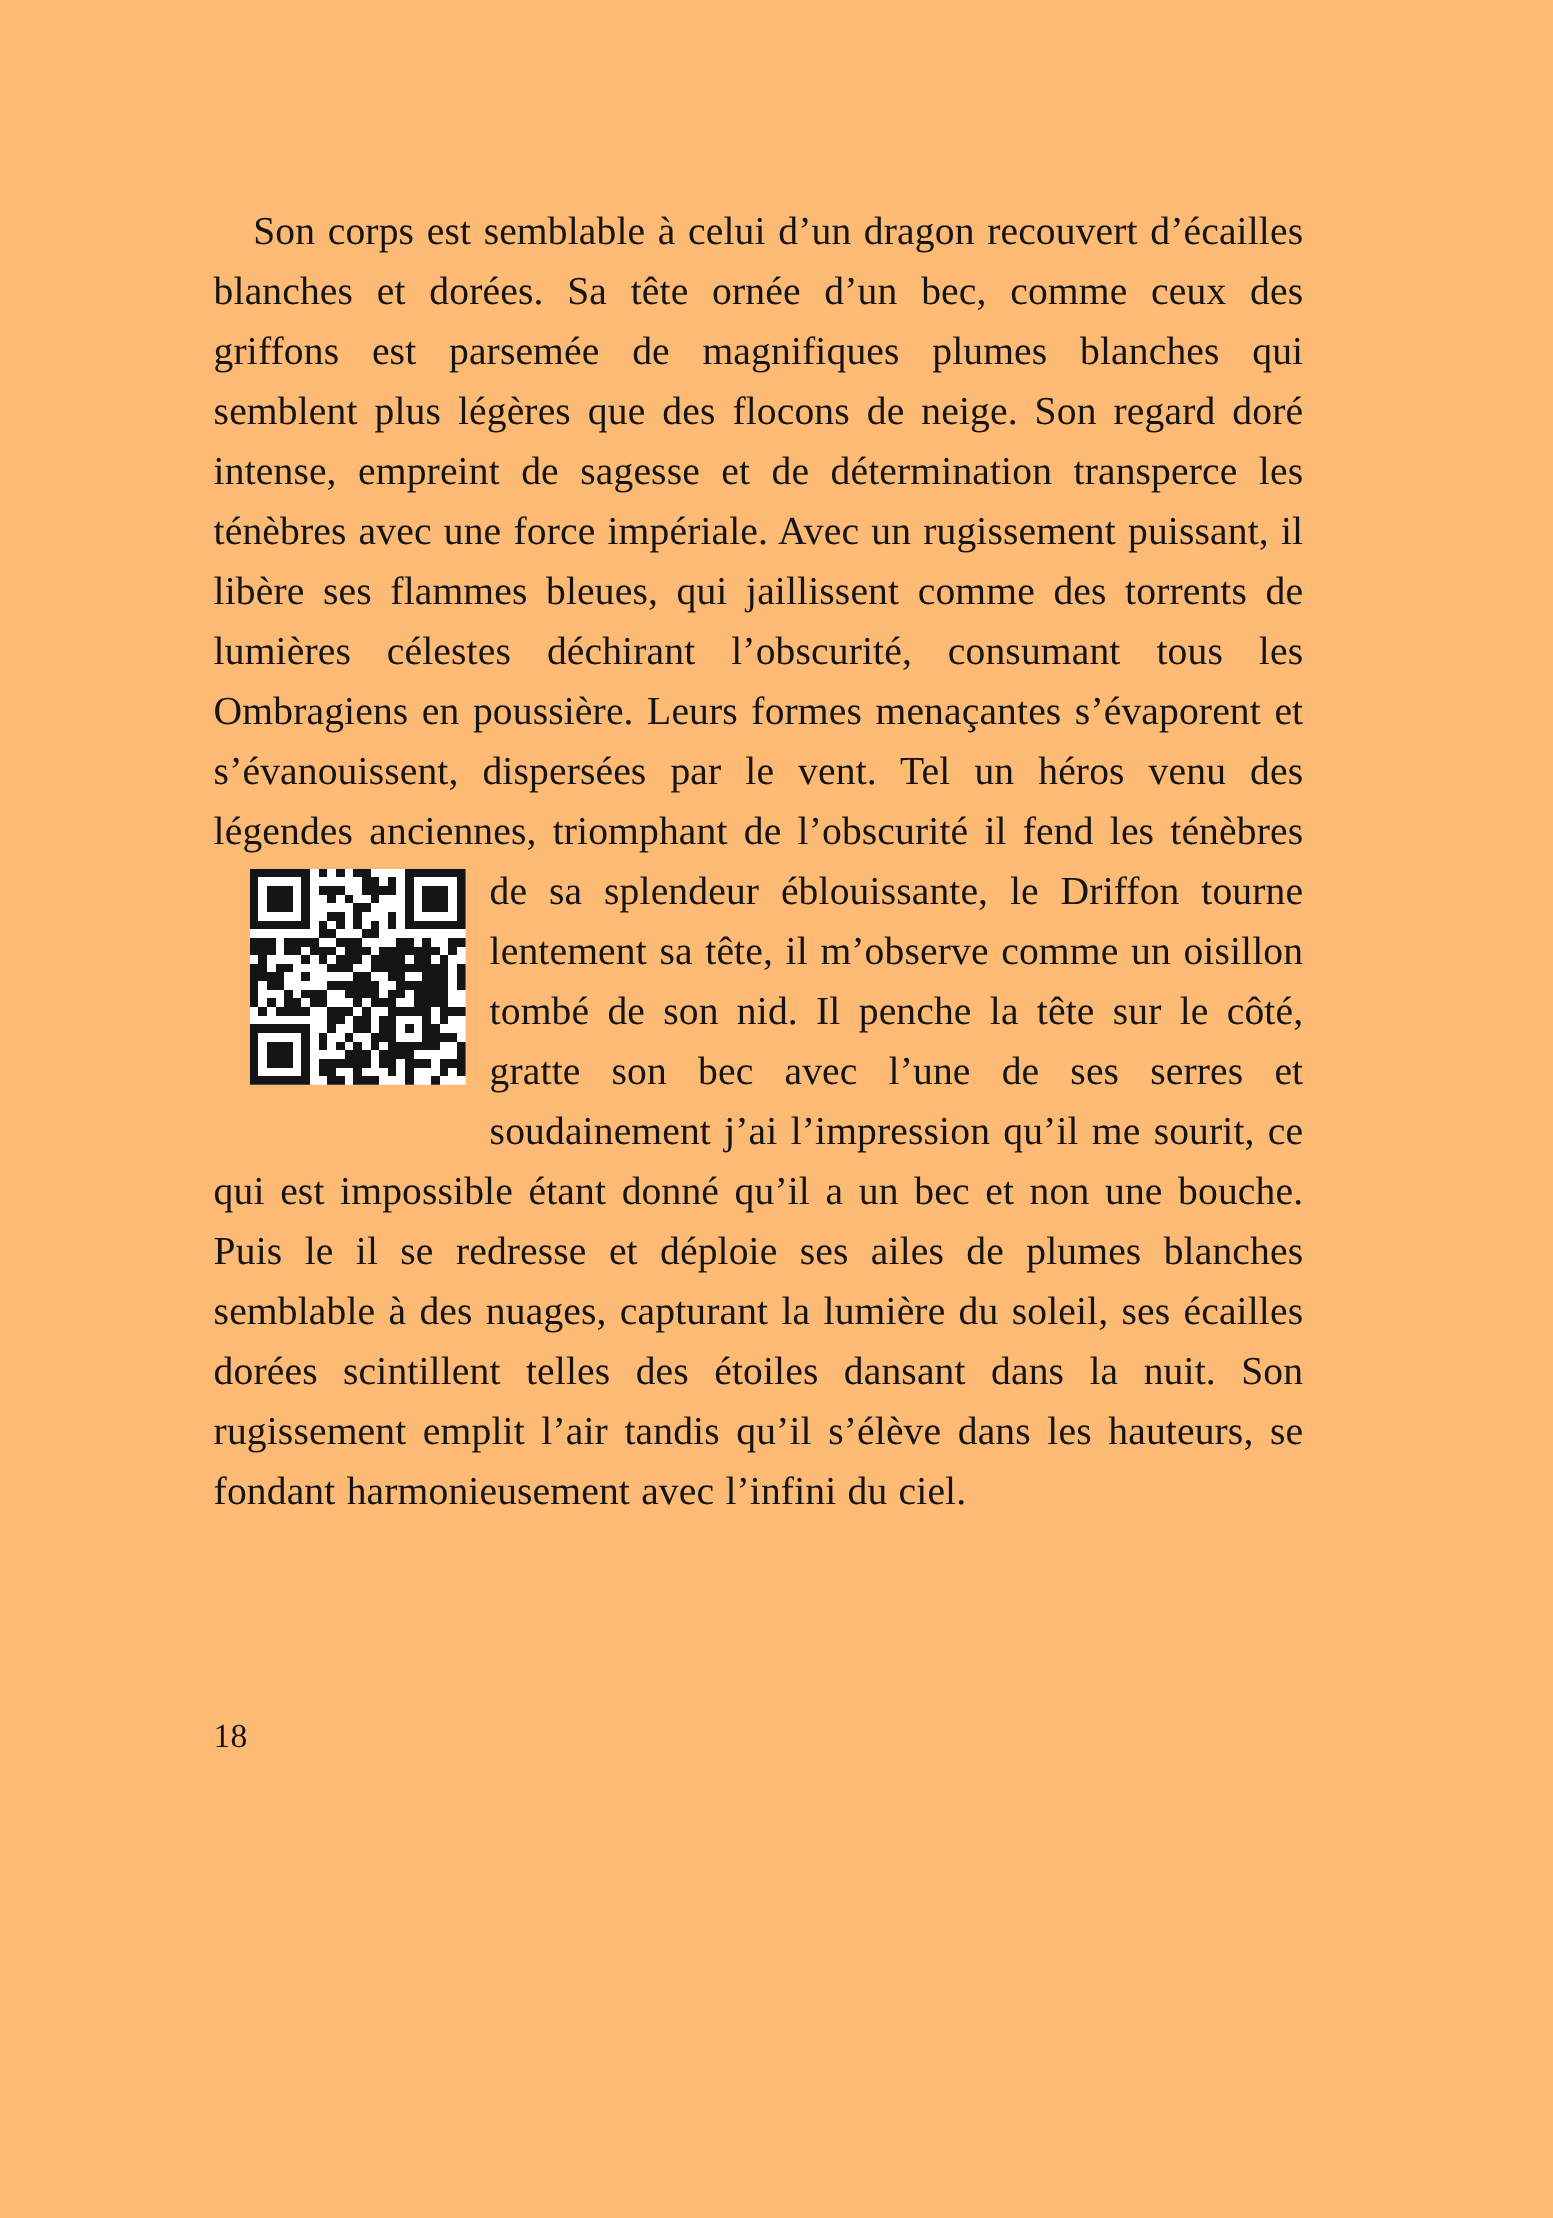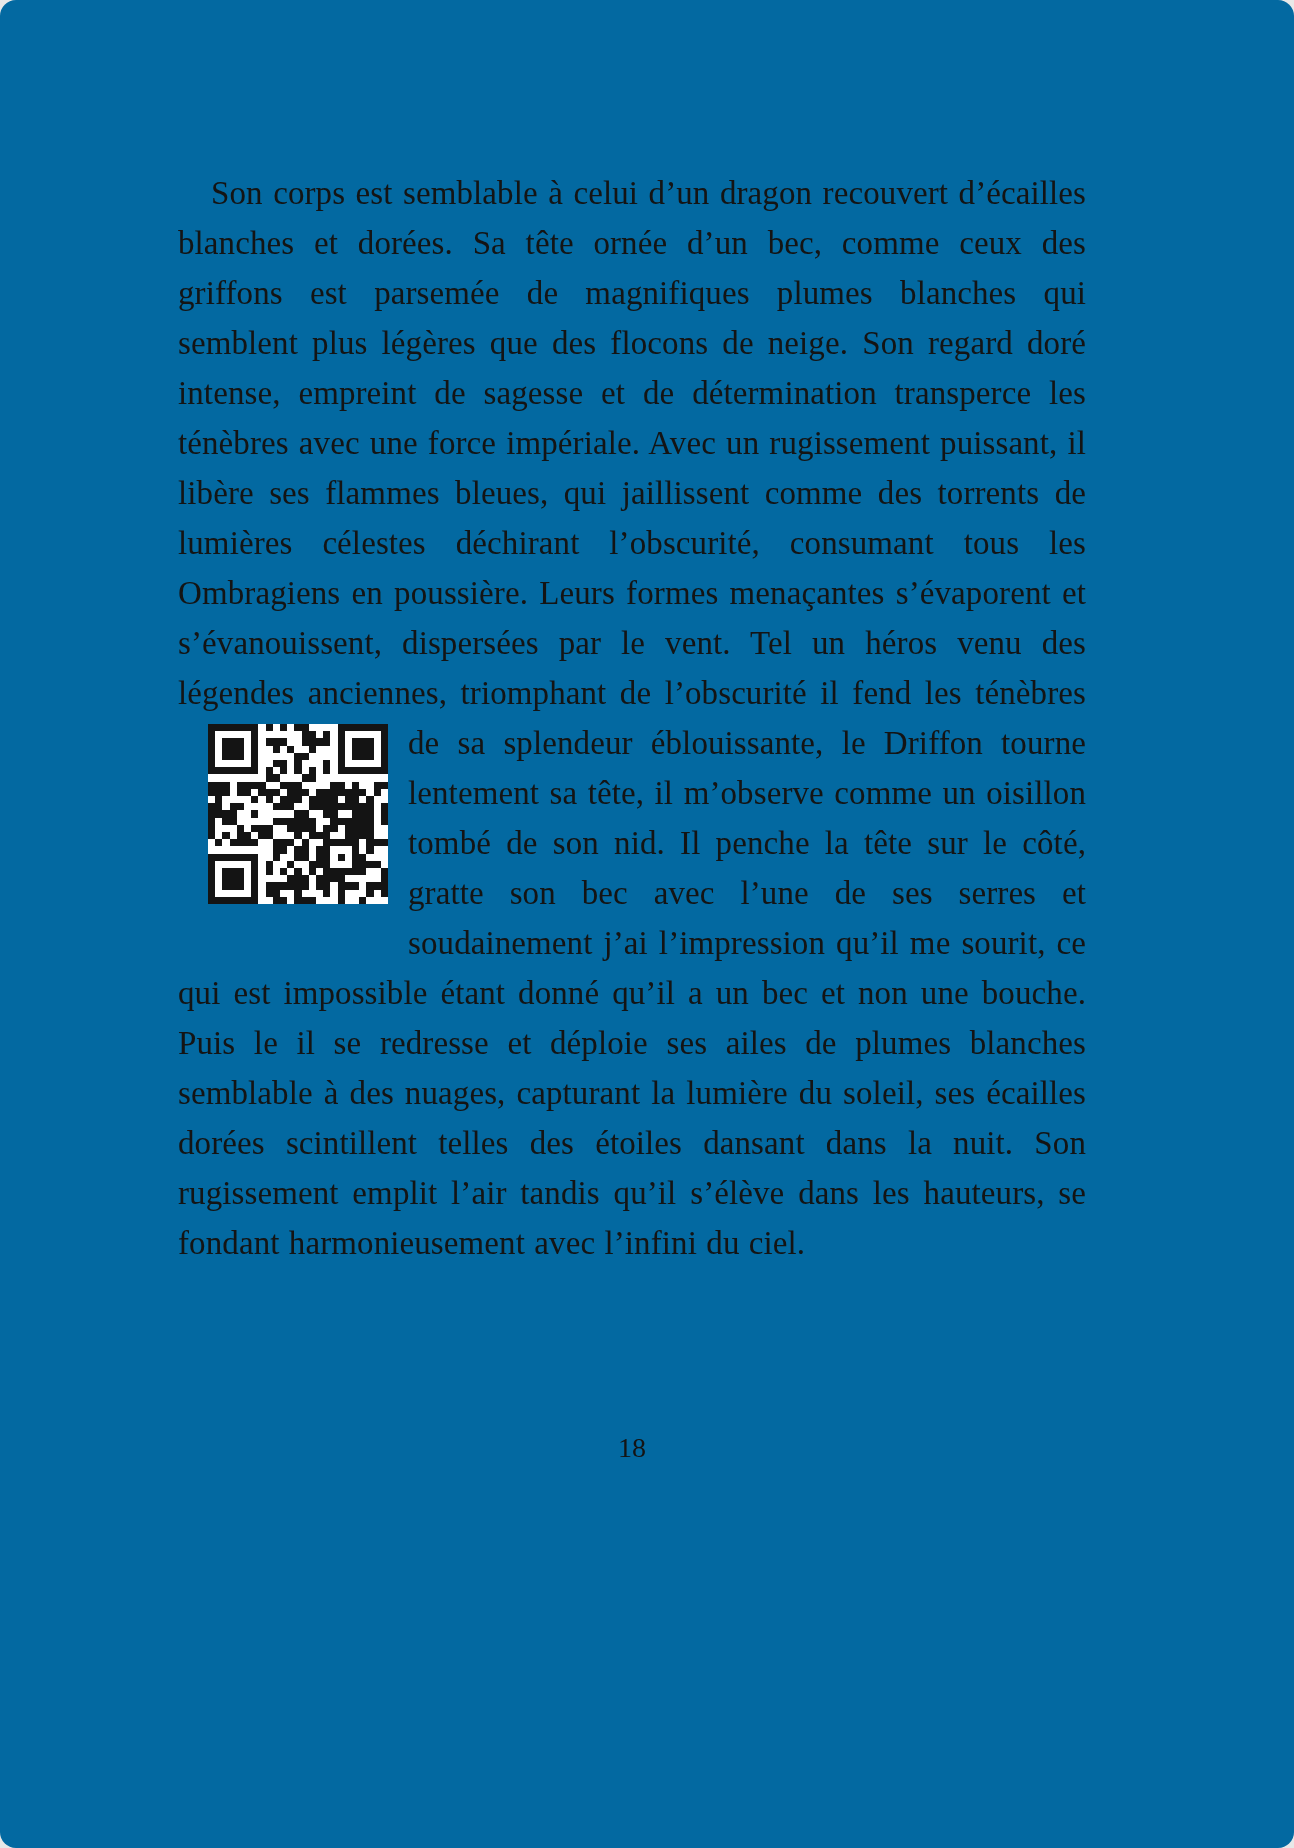--- a/index.html
+++ b/index.html
@@ -4,25 +4,24 @@
 <style>
   html, body {
     margin: 0;
     padding: 0;
     background: #e8e8e8;
   }
   .page {
     position: relative;
     width: 1294px;
     height: 1848px;
-    background: #0369a1;
+    background: #fdba74;
     font-family: "Liberation Serif", "DejaVu Serif", serif;
     color: #141414;
     overflow: hidden;
-    border-radius: 16px;
   }
   .textblock {
     position: absolute;
     left: 178px;
     top: 168px;
     width: 908px;
   }
   .body-paragraph {
     margin: 0;
     font-size: 33px;
@@ -37,21 +36,20 @@
     width: 180px;
     height: 180px;
     margin: 6px 20px 22px 30px;
     shape-rendering: crispEdges;
   }
   .page-number {
     position: absolute;
     left: 178px;
     top: 1430px;
     width: 908px;
-    text-align: center;
     font-size: 28px;
     line-height: 36px;
   }
 </style>
 </head>
 <body>
 
 <div class="page">
   <div class="textblock">
     <p class="body-paragraph"><span>Son corps est semblable à celui d’un dragon recouvert d’écailles blanches et dorées. Sa tête ornée d’un bec, comme ceux des griffons est parsemée de magnifiques plumes blanches qui semblent plus légères que des flocons de neige. Son regard doré intense, empreint de sagesse et de détermination transperce les ténèbres avec une force impériale. Avec un rugissement puissant, il libère ses flammes bleues, qui jaillissent comme des torrents de lumières célestes déchirant l’obscurité, consumant tous les Ombragiens en poussière. Leurs formes menaçantes s’évaporent et s’évanouissent, dispersées par le vent. Tel un héros venu des légendes anciennes, triomphant de l’obscurité il fend les ténèbres de sa splendeur éblouissante, le </span><svg id="qr-svg" class="qr-float" viewBox="0 0 25 25">

